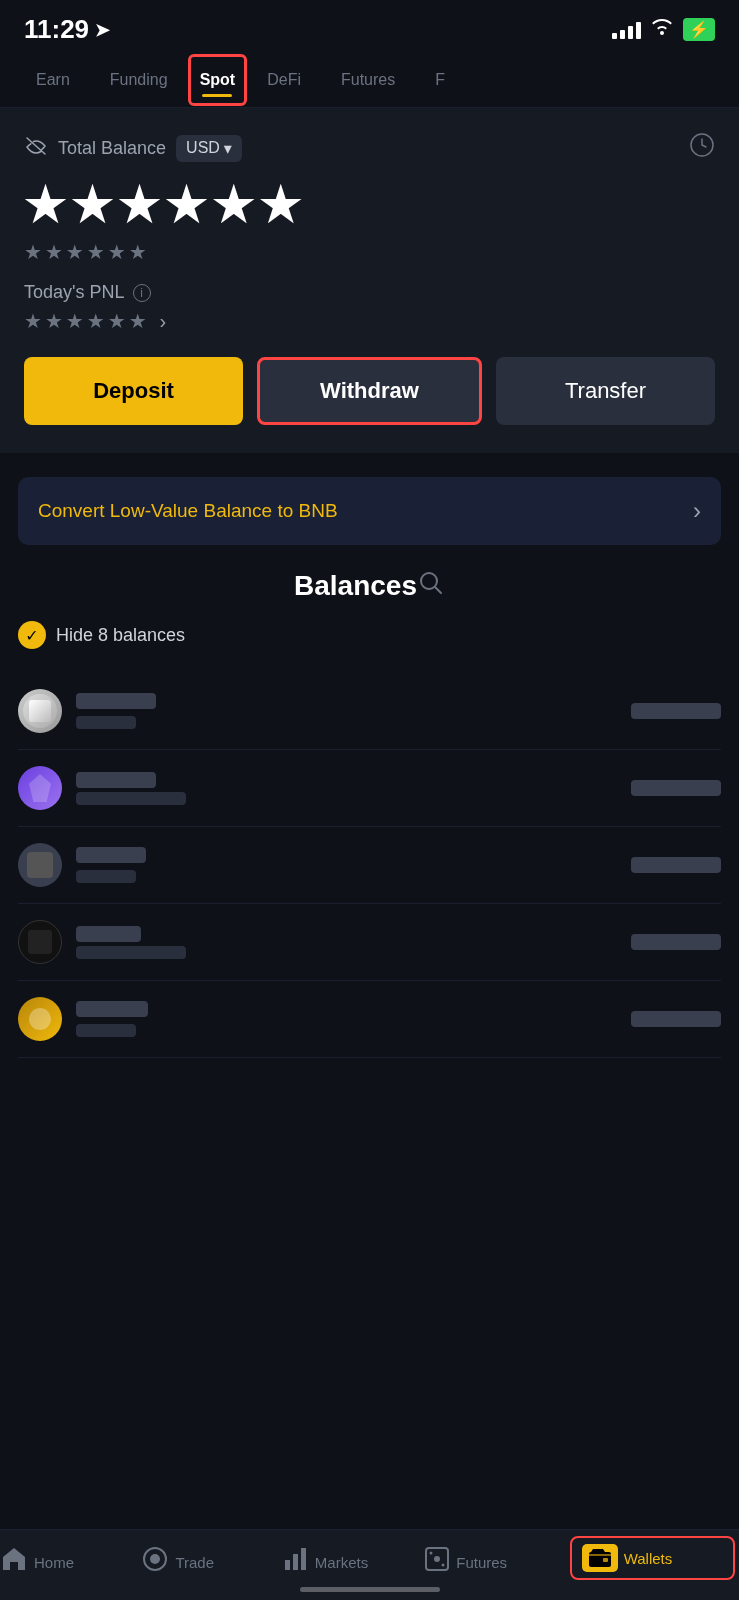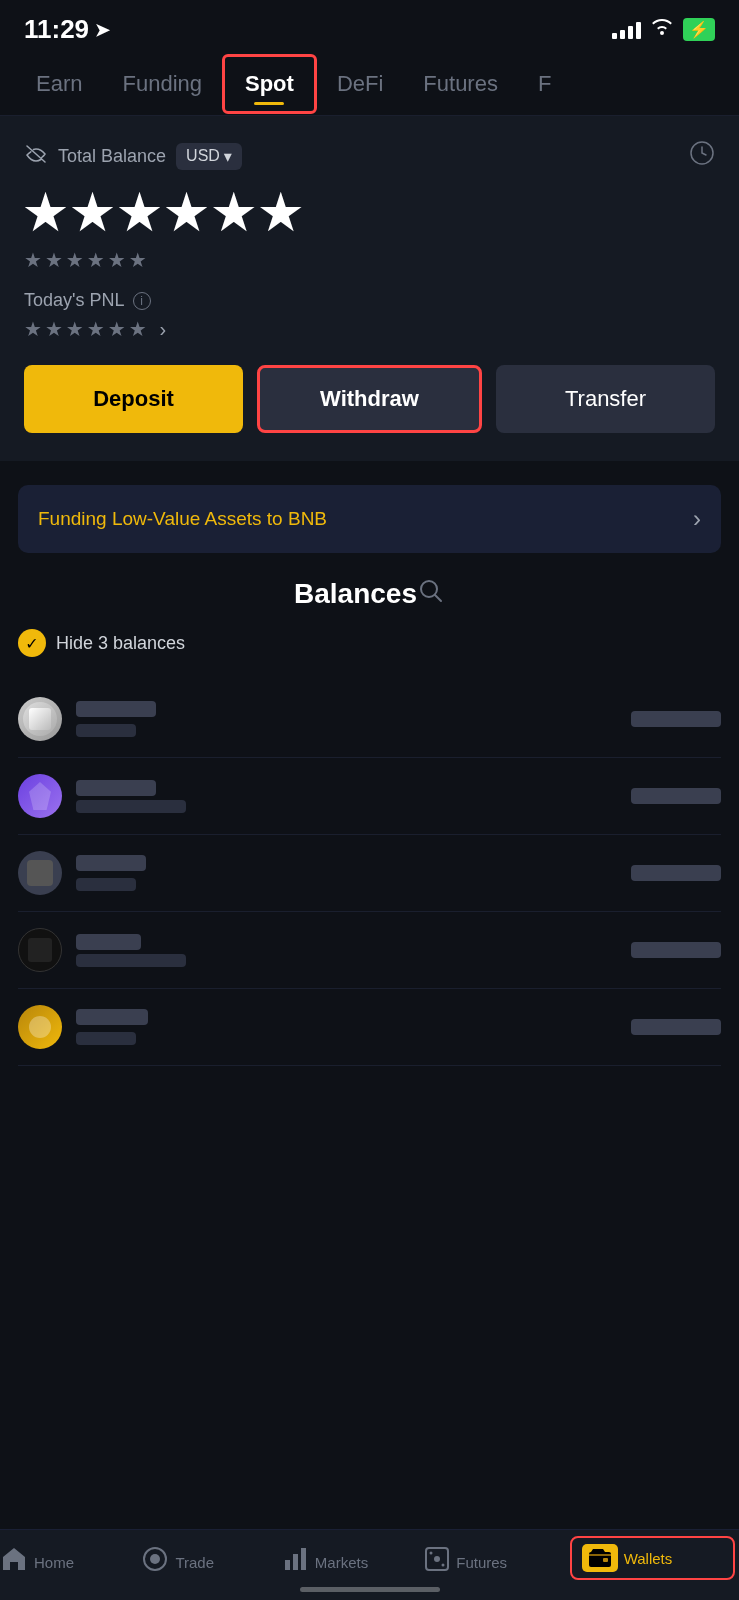--- a/index.html
+++ b/index.html
@@ -65,33 +65,33 @@
       align-items: center;
       padding: 0 16px;
       background: #0e1117;
       overflow-x: auto;
       scrollbar-width: none;
       border-bottom: 1px solid #1a1f2e;
     }
     .tab-nav::-webkit-scrollbar { display: none; }
     .tab-item {
       padding: 18px 20px;
-      font-size: 22px;
+      font-size: 16px;
       color: #6b7280;
       white-space: nowrap;
       cursor: pointer;
       position: relative;
       font-weight: 500;
     }
     .tab-item.active {
       color: #fff;
       font-weight: 700;
       border: 3px solid #ff4444;
       border-radius: 6px;
-      padding: 14px 20px;
+      padding: 14px 9px;
     }
     .tab-item.active::after {
       content: '';
       position: absolute;
       bottom: 6px;
       left: 50%;
       transform: translateX(-50%);
       width: 30px;
       height: 3px;
       background: #f0b90b;
@@ -472,38 +472,38 @@
   </div>
 
   <div class="action-buttons">
     <button class="btn-deposit">Deposit</button>
     <button class="btn-withdraw">Withdraw</button>
     <button class="btn-transfer">Transfer</button>
   </div>
 </div>
 
 <div class="convert-banner">
-  <span class="convert-text">Funding Low-Value Assets to BNB</span>
+  <span class="convert-text">Convert Low-Value Balance to BNB</span>
   <span class="convert-arrow" style="font-size:24px;">›</span>
 </div>
 
 <div class="balances-section">
   <div class="balances-header">
     <span class="balances-title">Balances</span>
     <span class="search-icon-btn">
       <svg width="28" height="28" viewBox="0 0 28 28" fill="none">
         <circle cx="12" cy="12" r="8" stroke="#6b7280" stroke-width="2"></circle>
         <path d="M18 18l6 6" stroke="#6b7280" stroke-width="2" stroke-linecap="round"></path>
       </svg>
     </span>
   </div>
 
   <div class="hide-zero-row">
     <div class="check-circle">✓</div>
-    <span class="hide-zero-label">Hide 3 balances</span>
+    <span class="hide-zero-label">Hide 8 balances</span>
   </div>
 
   <div class="balance-list">
 
     <div class="balance-item">
       <div class="balance-item-left">
         <div class="coin-icon coin-btc">
           <div style="width:34px;height:34px;background:linear-gradient(135deg,#ddd,#aaa);border-radius:50%;display:flex;align-items:center;justify-content:center;">
             <div style="width:22px;height:22px;background:linear-gradient(135deg,#fff,#bbb);border-radius:3px;"></div>
           </div>

